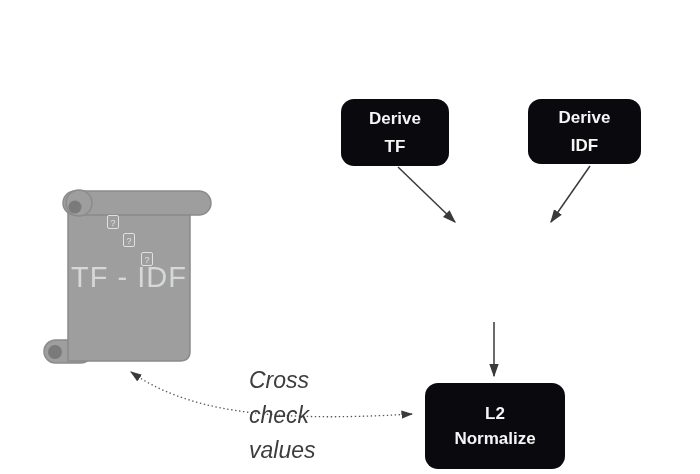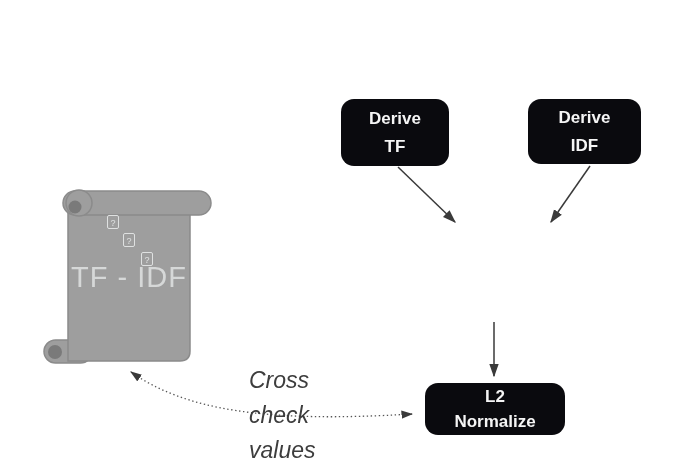--- a/index.html
+++ b/index.html
@@ -27,21 +27,21 @@
     align-items: center;
     justify-content: center;
     text-align: center;
     font-weight: bold;
     white-space: pre-line;
   }
   .node .node-label { white-space: pre-line; }
   #node-derive-tf   { left: 341px; top: 99px;  width: 108px; height: 67px; border-radius: 13px; font-size: 17px; line-height: 1.62; }
   #node-derive-idf  { left: 528px; top: 99px;  width: 113px; height: 65px; border-radius: 13px; font-size: 17px; line-height: 1.62; }
   #node-multiply    { left: 403px; top: 228px; width: 185px; height: 94px; border-radius: 22px; font-size: 19px; }
-  #node-l2-normalize{ left: 425px; top: 383px; width: 140px; height: 52px; border-radius: 13px; font-size: 17px; line-height: 1.5; }
+  #node-l2-normalize{ left: 425px; top: 383px; width: 140px; height: 86px; border-radius: 13px; font-size: 17px; line-height: 1.5; }
 
   .scroll-label {
     position: absolute;
     left: 68px; top: 261px;
     width: 122px;
     text-align: center;
     font-size: 29px;
     letter-spacing: 1px;
     color: var(--scroll-text, #d6d8d8);
   }

